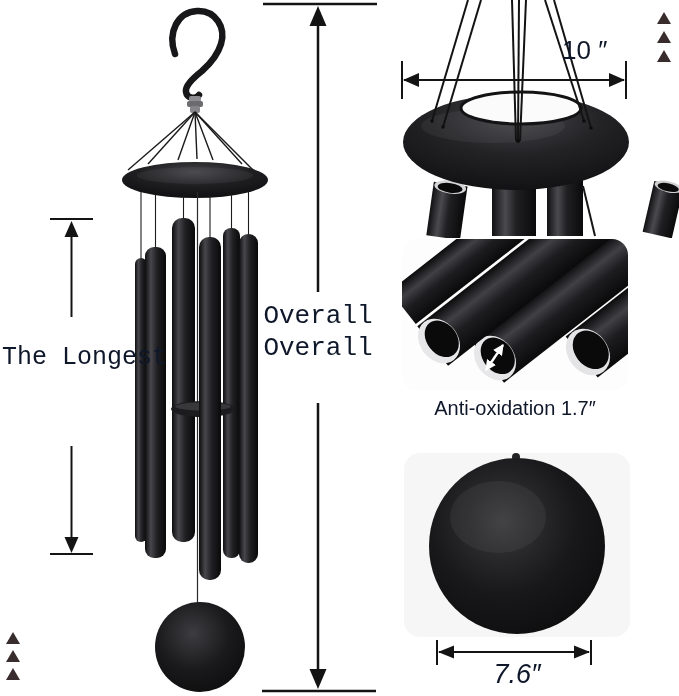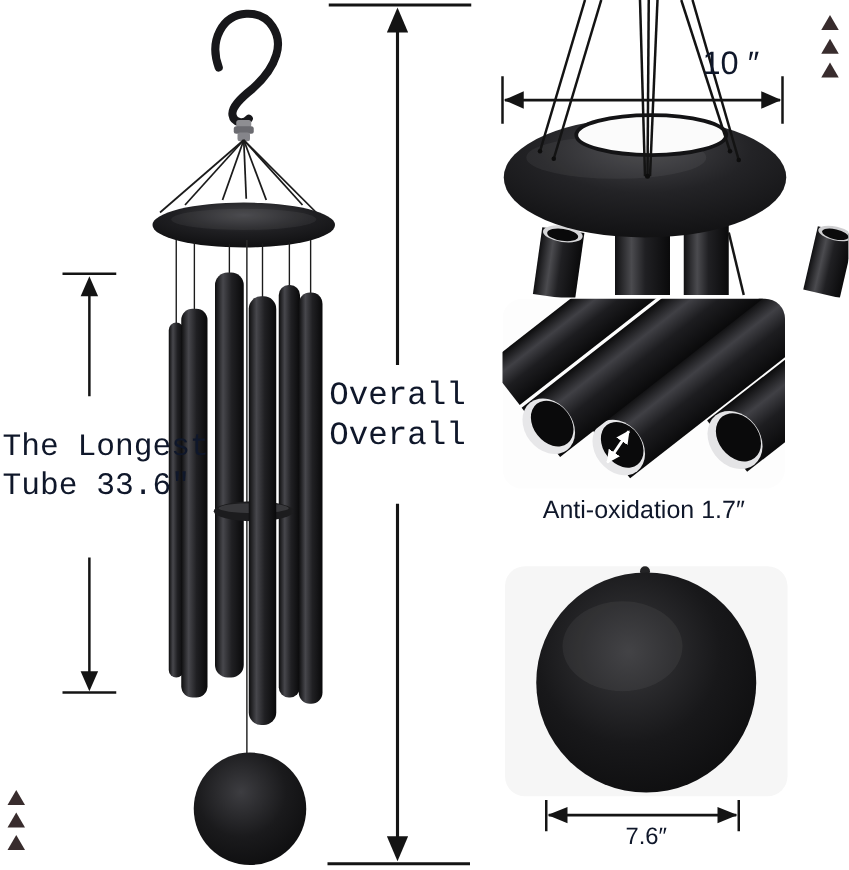--- a/index.html
+++ b/index.html
@@ -8,21 +8,21 @@
     overflow:hidden; font-family:"Liberation Sans", sans-serif;
   }
   .abs { position:absolute; }
   .dim-text { color:#0f172a; font-weight:500; }
   .line { display:block;font-family:Liberation Mono, monospace; }
 
   #lbl-longest { left:2px; top:342px; font-size:25px; line-height:31px; white-space:nowrap; }
   #lbl-overall { left:256px; top:300px; width:124px; text-align:center; font-size:26px; line-height:32px; }
   #lbl-10      { left:562px; top:35px;  font-size:26px; white-space:nowrap; }
   #lbl-anti    { left:396px; top:397px; width:238px; text-align:center; font-size:20px; white-space:nowrap; }
-  #lbl-76      { left:403px; top:659px; width:228px; text-align:center; font-size:19px; }
+  #lbl-76      { left:403px; top:659px; width:228px; text-align:center; font-size:27px;font-style:italic; }
 
   .tri {
     position:absolute; width:0; height:0;
     border-left:7px solid transparent; border-right:7px solid transparent;
     border-bottom:12px solid #382c2d;
   }
 </style>
 </head>
 <body>
 
@@ -239,21 +239,20 @@
       <line x1="34" y1="195" x2="34" y2="220" stroke-width="2"></line>
       <line x1="188" y1="195" x2="188" y2="220" stroke-width="2"></line>
       <line x1="36" y1="207" x2="186" y2="207" stroke-width="2.2"></line>
       <polygon points="35,207 51,200.5 51,213.5" stroke="none"></polygon>
       <polygon points="187,207 171,200.5 171,213.5" stroke="none"></polygon>
     </g>
   </svg>
 
   <div class="abs dim-text" id="lbl-longest">
     <span class="line">The Longest</span>
-    <span class="line">Tube 33.6″</span>
   </div>
 
   <div class="abs dim-text" id="lbl-overall">
     <span class="line">Overall</span>
     <span class="line">Overall</span>
   </div>
 
   <div class="abs dim-text" id="lbl-10">10 ″</div>
 
   <div class="abs dim-text" id="lbl-anti">Anti-oxidation 1.7″</div>

